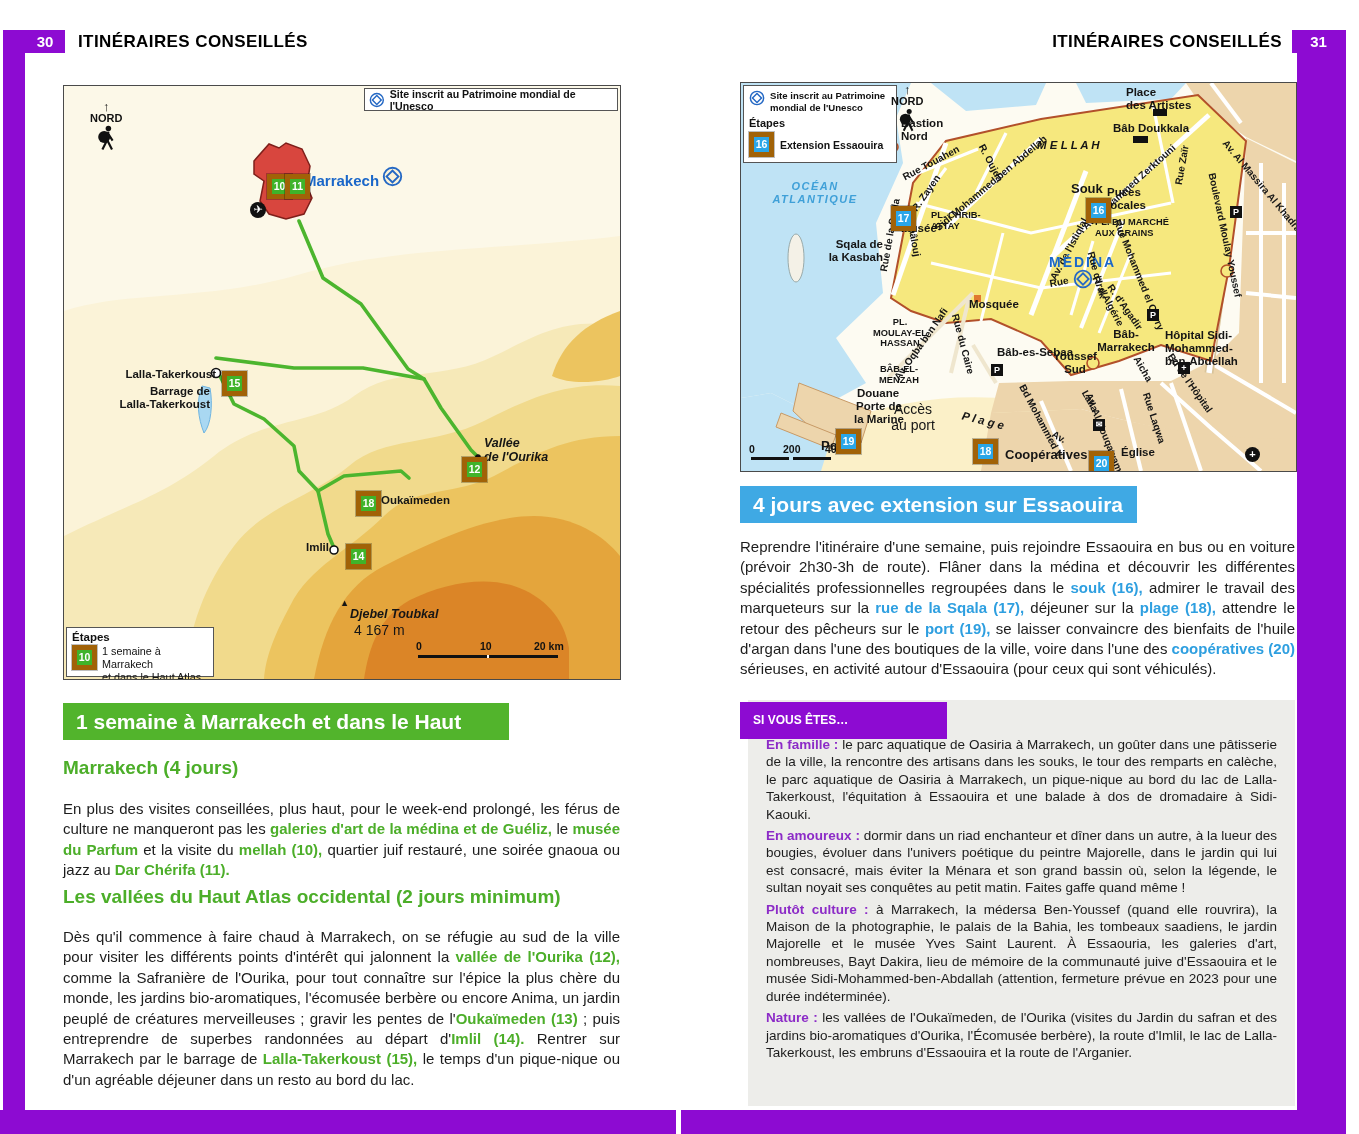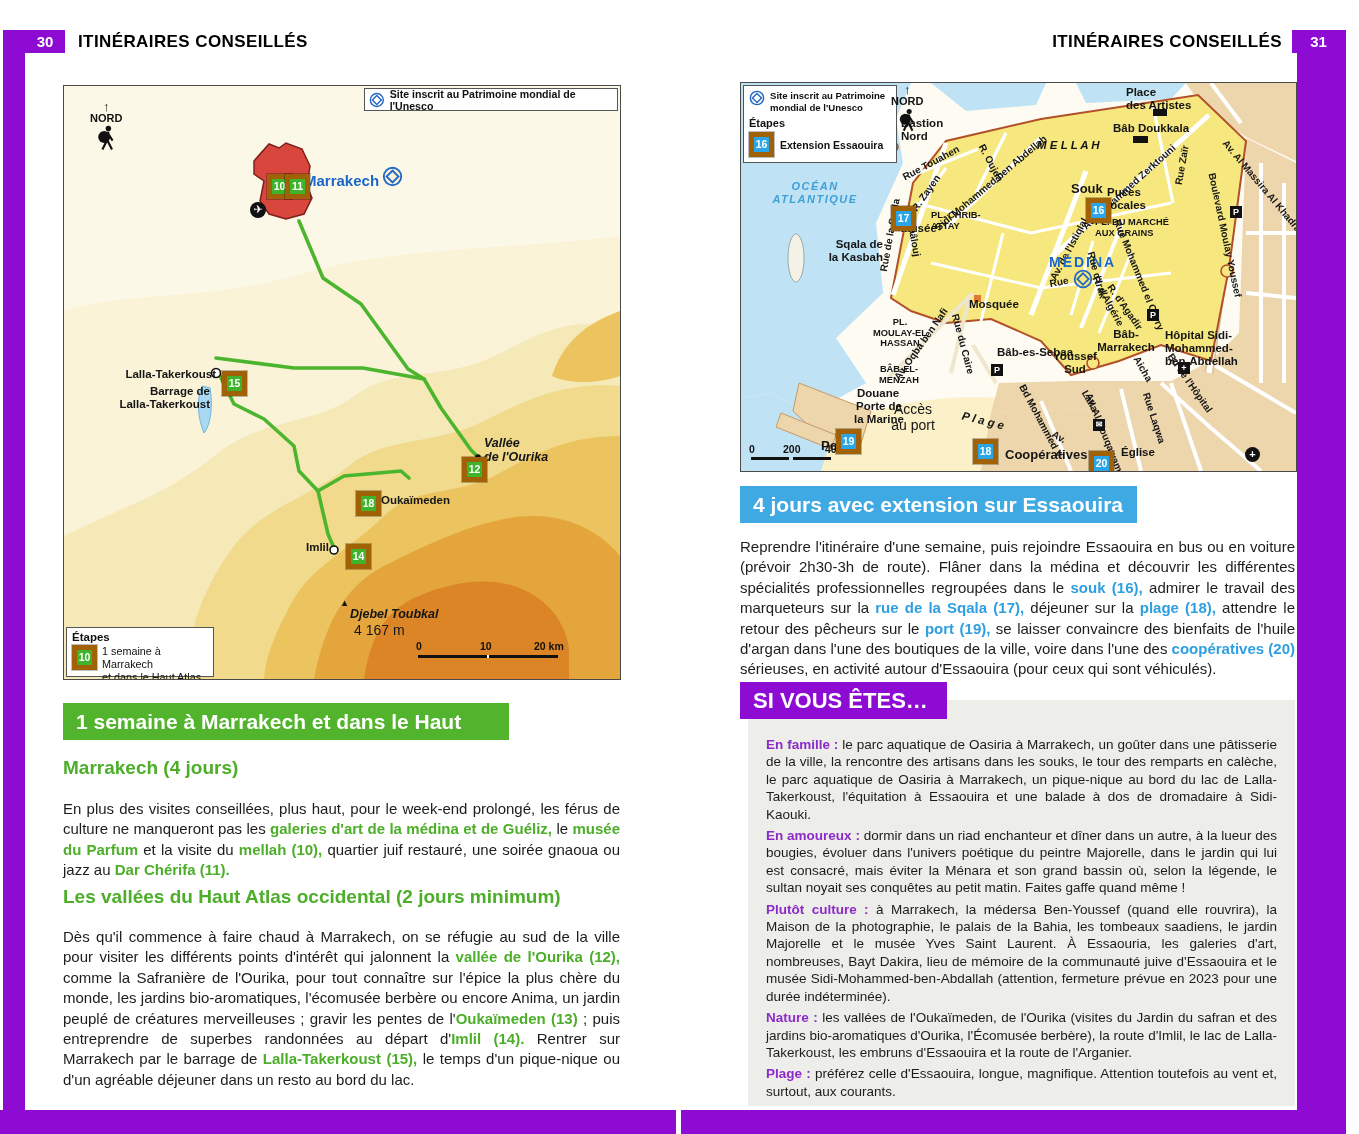--- a/index.html
+++ b/index.html
@@ -31,21 +31,21 @@
   .north .nl{font:bold 11px/12px "Liberation Sans",sans-serif;}
   .pico{position:absolute;width:12px;height:12px;background:#111;color:#fff;font:bold 9px/12px "Liberation Sans",sans-serif;text-align:center;z-index:4;}
   .cicon{position:absolute;border-radius:50%;background:#111;color:#fff;text-align:center;z-index:4;}
   .scalebar{position:absolute;background:#111;height:3px;z-index:3;}
   .scaletick{position:absolute;background:#fff;width:2px;height:3px;z-index:3;}
   .sctxt{position:absolute;font:bold 10.5px "Liberation Sans",sans-serif;color:#111;z-index:3;}
   
   .banner{position:absolute;color:#fff;font:bold 21px/37px "Liberation Sans",sans-serif;padding-left:13px;box-sizing:border-box;}
   .banner.green{background:#52B42C;}
   .banner.blue{background:#3FA9E4;}
-  .banner.purple{background:#8D0BD2;font-size:22px;z-index:2;}
+  .banner.purple{background:#8D0BD2;font-size:12px;z-index:2;margin-top:20px;}
   .h-green{position:absolute;color:#4CAE29;font:bold 19px "Liberation Sans",sans-serif;}
   .body-p{position:absolute;font:15px/20.4px "Liberation Sans",sans-serif;color:#1c1c1c;text-align:justify;}
   .body-p .g{color:#4CAE29;font-weight:bold;}
   .body-p .bl{color:#2E9FE0;font-weight:bold;}
   .graybox{position:absolute;background:#EDEDEA;}
   .gray-p{font:13.5px/17.4px "Liberation Sans",sans-serif;color:#1c1c1c;text-align:justify;margin:4px;}
   .gray-p .pu{color:#8C2BC7;font-weight:bold;}
   .unesco-ic{display:inline-block;vertical-align:middle;}
 </style>
 </head>
@@ -340,16 +340,15 @@
 
 <div class="banner blue" style="left:740px;top:486px;width:397px;height:37px;">4 jours avec extension sur Essaouira</div>
 <p class="body-p" style="left:740px;top:522px;width:555px;"><span>Reprendre l'itinéraire d'une semaine, puis rejoindre Essaouira en bus ou en voiture (prévoir 2h30-3h de route). Flâner dans la médina et découvrir les différentes spécialités professionnelles regroupées dans le </span><span class="bl">souk (16),</span><span> admirer le travail des marqueteurs sur la </span><span class="bl">rue de la Sqala (17),</span><span> déjeuner sur la </span><span class="bl">plage (18),</span><span> attendre le retour des pêcheurs sur le </span><span class="bl">port (19),</span><span> se laisser convaincre des bienfaits de l'huile d'argan dans l'une des boutiques de la ville, voire dans l'une des </span><span class="bl">coopératives (20)</span><span> sérieuses, en activité autour d'Essaouira (pour ceux qui sont véhiculés).</span></p>
 
 <div class="graybox" style="left:748px;top:700px;width:547px;height:406px;">
   <div style="padding:32px 14px 10px 14px;">
     <p class="gray-p"><span class="pu">En famille :</span><span> le parc aquatique de Oasiria à Marrakech, un goûter dans une pâtisserie de la ville, la rencontre des artisans dans les souks, le tour des remparts en calèche, le parc aquatique de Oasiria à Marrakech, un pique-nique au bord du lac de Lalla-Takerkoust, l'équitation à Essaouira et une balade à dos de dromadaire à Sidi-Kaouki.</span></p>
     <p class="gray-p"><span class="pu">En amoureux :</span><span> dormir dans un riad enchanteur et dîner dans un autre, à la lueur des bougies, évoluer dans l'univers poétique du peintre Majorelle, dans le jardin qui lui est consacré, mais éviter la Ménara et son grand bassin où, selon la légende, le sultan noyait ses conquêtes au petit matin. Faites gaffe quand même !</span></p>
     <p class="gray-p"><span class="pu">Plutôt culture :</span><span> à Marrakech, la médersa Ben-Youssef (quand elle rouvrira), la Maison de la photographie, le palais de la Bahia, les tombeaux saadiens, le jardin Majorelle et le musée Yves Saint Laurent. À Essaouria, les galeries d'art, nombreuses, Bayt Dakira, lieu de mémoire de la communauté juive d'Essaouira et le musée Sidi-Mohammed-ben-Abdallah (attention, fermeture prévue en 2023 pour une durée indéterminée).</span></p>
     <p class="gray-p"><span class="pu">Nature :</span><span> les vallées de l'Oukaïmeden, de l'Ourika (visites du Jardin du safran et des jardins bio-aromatiques d'Ourika, l'Écomusée berbère), la route d'Imlil, le lac de Lalla-Takerkoust, les embruns d'Essaouira et la route de l'Arganier.</span></p>
-    <p class="gray-p"><span class="pu">Plage :</span><span> préférez celle d'Essaouira, longue, magnifique. Attention toutefois au vent et, surtout, aux courants.</span></p>
   </div>
 </div>
 <div class="banner purple" style="left:740px;top:682px;width:207px;height:37px;">SI VOUS ÊTES…</div>
 
 </body></html>

